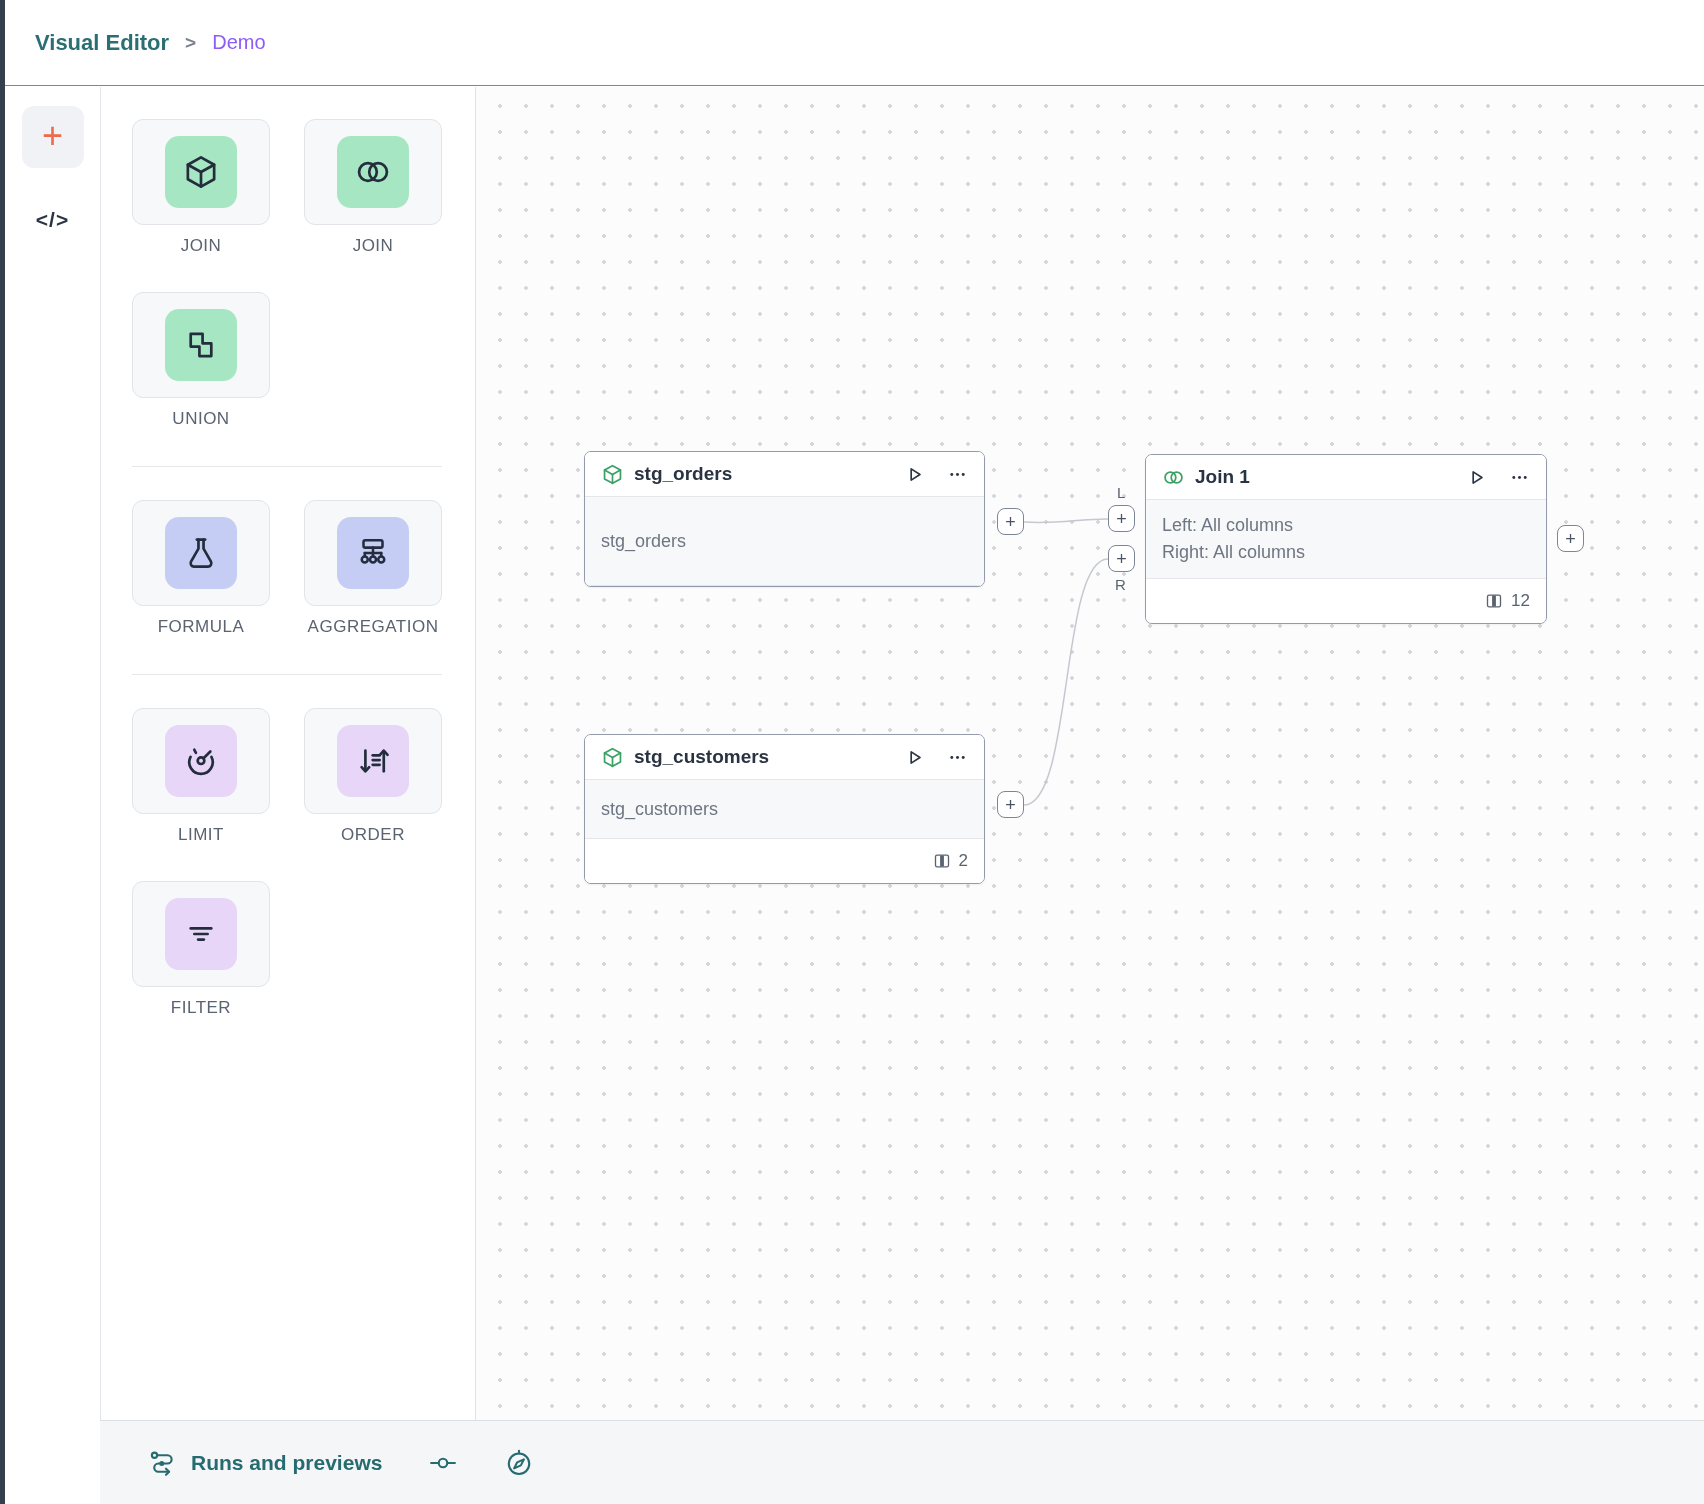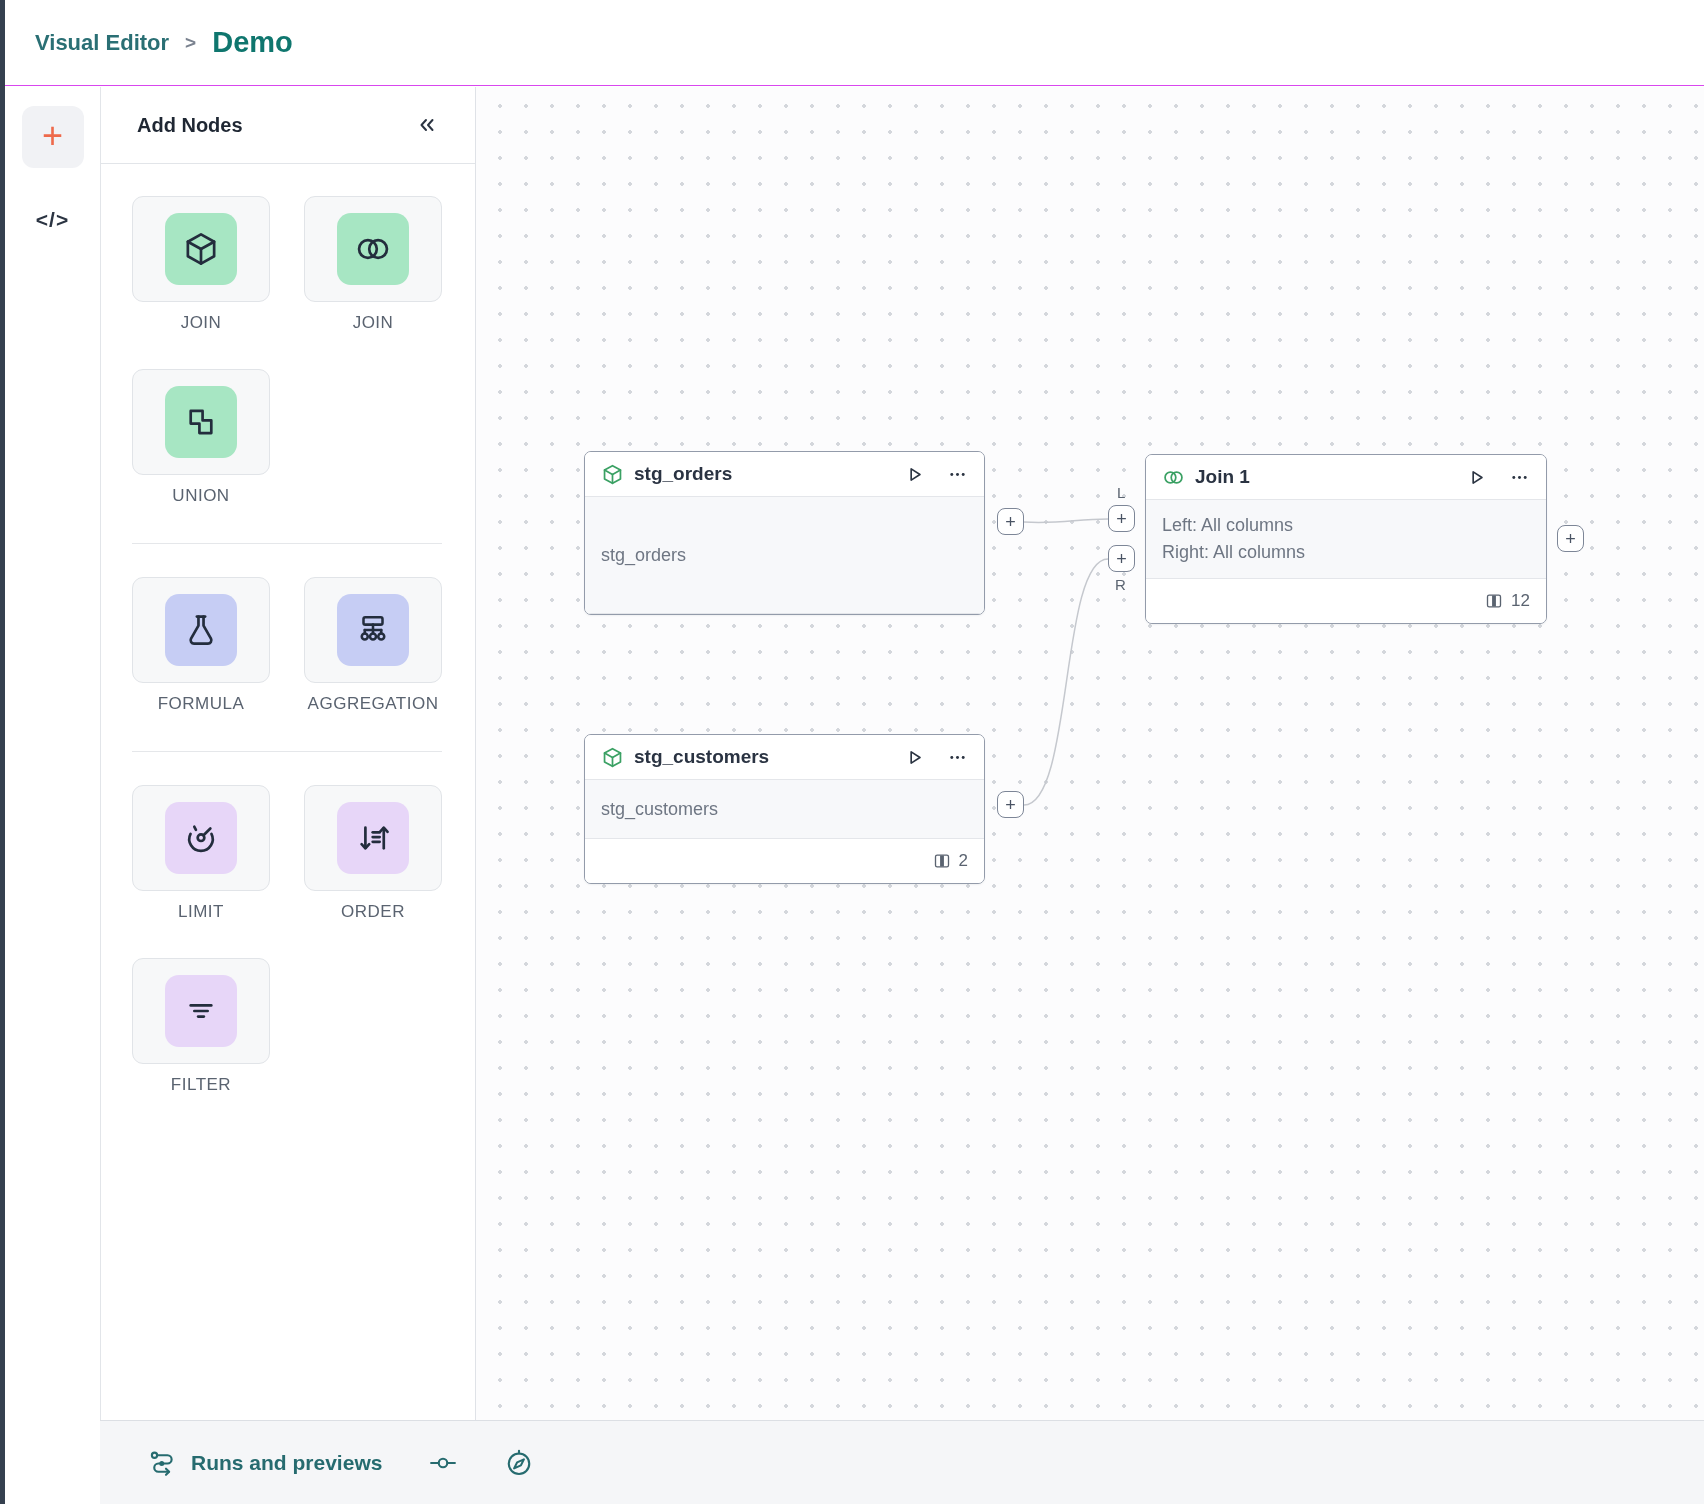--- a/index.html
+++ b/index.html
@@ -8,21 +8,21 @@
   .page { position:relative; width:1704px; height:1504px; }
 
   
   .left-edge { position:absolute; left:0; top:0; width:5px; height:1504px; background:#35404f; }
 
   
   .topbar { position:absolute; left:5px; top:0; right:0; height:86px; background:#fff;
             border-bottom:1px solid #d946ef; display:flex; align-items:center; padding-left:30px; }
   .crumb-app { color:#2a6f74; font-size:22px; font-weight:700; }
   .crumb-sep { color:#7a828f; font-size:19px; margin:0 16px; font-weight:600; }
-  .crumb-page { color:#0f766e; font-size:29px; font-weight:700; }
+  .crumb-page { color:#8b5cf6; font-size:20px; font-weight:400; }
 
   
   .rail { position:absolute; left:5px; top:87px; width:95px; bottom:0; background:#fff;
           display:flex; flex-direction:column; align-items:center; }
   .rail-add { margin-top:19px; width:62px; height:62px; border-radius:12px; background:#f1f2f5;
               display:flex; align-items:center; justify-content:center; cursor:pointer; }
   .rail-add span { color:#ee6a4b; font-size:36px; font-weight:400; line-height:1; margin-top:-3px;}
   .rail-code { margin-top:40px; color:#2b3442; font-size:21px; font-weight:700; cursor:pointer; letter-spacing:1px;}
 
   
@@ -95,29 +95,20 @@
   <div class="rail">
     <div class="rail-add">
       <span>+</span>
     </div>
     <div class="rail-code">
       <span>&lt;/&gt;</span>
     </div>
   </div>
 
   <div class="panel">
-    <div class="panel-header">
-      <span class="panel-title">Add Nodes</span>
-      <span class="panel-collapse">
-        <svg width="24" height="24" viewBox="0 0 24 24" fill="none" stroke="#2b3442" stroke-width="2" stroke-linecap="round" stroke-linejoin="round">
-          <path d="M11 7 L6.5 12 L11 17"></path>
-            <path d="M17.5 7 L13 12 L17.5 17"></path>
-        </svg>
-      </span>
-    </div>
     <div class="panel-body">
 
       <div class="group">
         <div class="tile-cell">
           <div class="tile">
               <div class="tile-icon green">
             <svg width="38" height="38" viewBox="0 0 24 24" fill="none" stroke="currentColor" stroke-width="1.7" stroke-linejoin="round" stroke-linecap="round">
               <path d="M12 2.8 L20.3 7.4 V16.6 L12 21.2 L3.7 16.6 V7.4 Z"></path>
                   <path d="M3.7 7.4 L12 12 L20.3 7.4"></path>
                   <path d="M12 12 V21.2"></path>
@@ -231,21 +222,21 @@
 
     </div>
   </div>
 
   <div class="canvas">
     <svg class="edges" viewBox="0 0 1228 1333">
       <path d="M 548 435 C 585 437, 600 432, 632 432" stroke="#c5c8ce" stroke-width="1.5" fill="none"></path>
       <path d="M 548 718 C 597 718, 584 472, 632 472" stroke="#c5c8ce" stroke-width="1.5" fill="none"></path>
     </svg>
 
-    <div class="node" style="left:108px; top:364px; width:401px; height:164px;">
+    <div class="node" style="left:108px; top:364px; width:401px; height:136px;">
       <div class="node-header">
         <span class="node-hicon">
           <svg width="23" height="23" viewBox="0 0 24 24" fill="none" stroke="currentColor" stroke-width="1.8" stroke-linejoin="round" stroke-linecap="round">
             <path d="M12 2.8 L20.3 7.4 V16.6 L12 21.2 L3.7 16.6 V7.4 Z"></path>
               <path d="M3.7 7.4 L12 12 L20.3 7.4"></path>
               <path d="M12 12 V21.2"></path>
           </svg>
         </span>
         <span class="node-title">stg_orders</span>
         <span class="node-act">

